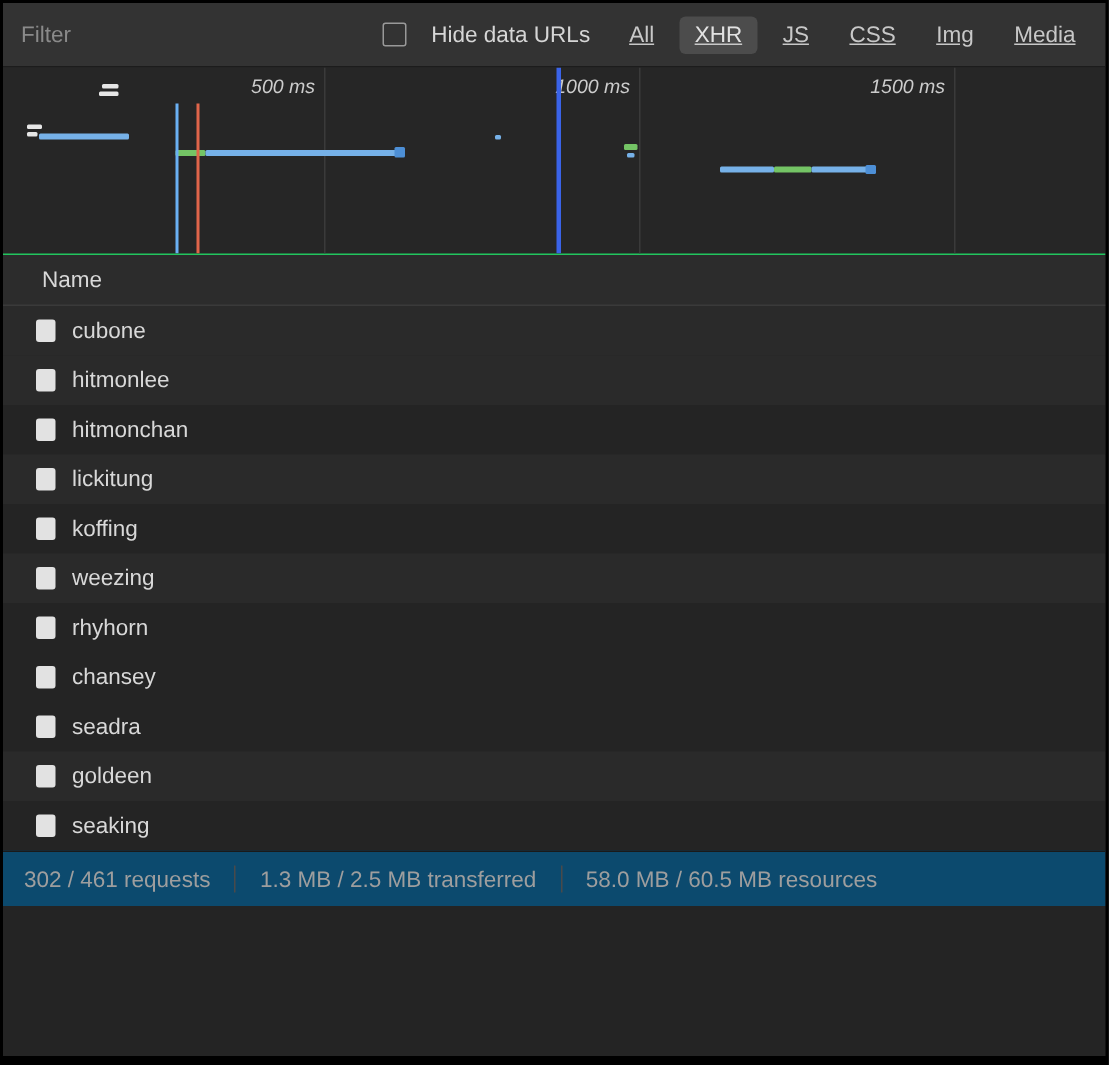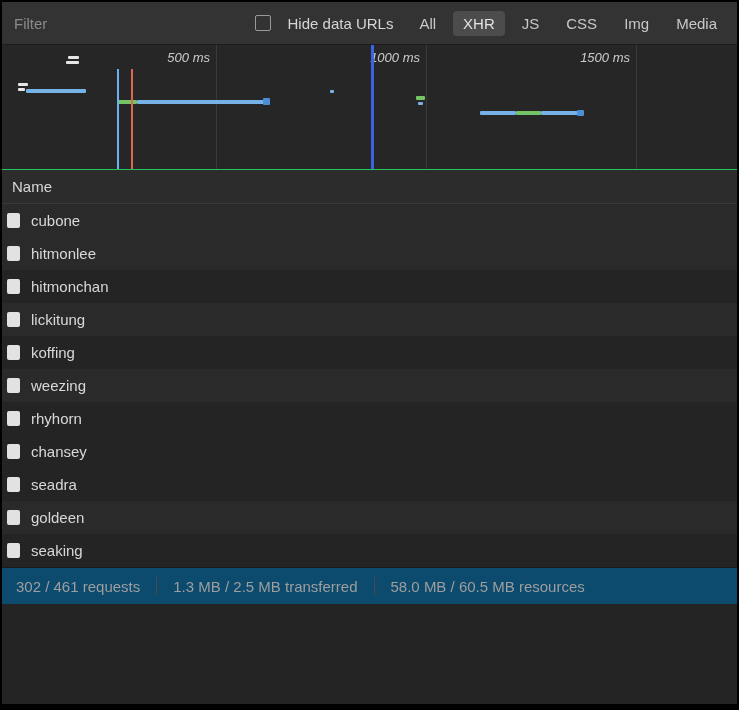--- a/index.html
+++ b/index.html
@@ -9,34 +9,34 @@
     -webkit-font-smoothing:antialiased;
   }
   .panel{position:absolute;left:2px;top:2px;width:735px;height:702px;background:#242424;overflow:hidden;}
 
   
   .toolbar{height:43px;background:#333333;border-bottom:1px solid #1c1c1c;display:flex;align-items:center;padding:0 10px;box-sizing:border-box;white-space:nowrap;overflow:hidden;}
   .filter-input{width:252px;background:transparent;border:none;outline:none;color:#ddd;font-size:15px;font-family:"Liberation Sans",sans-serif;}
   .filter-input::placeholder{color:#8a8a8a;}
   .hide-urls{display:flex;align-items:center;gap:17px;color:#d6d6d6;font-size:15px;margin-left:12px;cursor:default;}
   .checkbox{width:14px;height:14px;border:1.5px solid #999;border-radius:2px;background:transparent;flex:0 0 auto;}
-  .tabs{display:flex;align-items:center;margin-left:16px;gap:7px;font-size:15px;color:#c8c8c8;}
+  .tabs{display:flex;align-items:center;margin-left:16px;gap:7px;font-size:15px;color:#c8c8c8;text-decoration:underline;}
   .tab{padding:4px 10px;border-radius:4px;}
   .tab.active{background:#4c4c4c;color:#e2e2e2;}
 
   
   .timeline{position:relative;height:124px;background:#262626;border-bottom:1px solid #22c55e;overflow:hidden;font-style:italic;}
   .gridline{position:absolute;top:0;bottom:0;width:1px;background:#3a3a3a;}
   .tick{position:absolute;top:5px;width:80px;text-align:right;font-size:13px;color:#cccccc;}
   .bar{position:absolute;border-radius:1px;}
   .evline{position:absolute;bottom:0;}
 
   
-  .table-header{height:33px;background:#2c2c2c;border-bottom:1px solid #3a3a3a;display:flex;align-items:center;padding-left:10px;color:#d8d8d8;font-size:15px;}
-  .row{height:33px;display:flex;align-items:center;padding-left:5px;gap:11px;color:#d8d8d8;font-size:15px;background:#2a2a2a;}
+  .table-header{height:33px;background:#2c2c2c;border-bottom:1px solid #3a3a3a;display:flex;align-items:center;padding-left:26px;color:#d8d8d8;font-size:15px;}
+  .row{height:33px;display:flex;align-items:center;padding-left:22px;gap:11px;color:#d8d8d8;font-size:15px;background:#2a2a2a;}
   .row.alt{background:#242424;}
   .file-icon{width:13px;height:15px;background:#e2e2e2;border-radius:2px;flex:0 0 auto;}
 
   
   .statusbar{height:37px;background:#0c4a6e;border-top:1px solid #1a1a1a;display:flex;align-items:center;padding:0 14px;color:#9e9e9e;font-size:15px;box-sizing:border-box;}
   .sep{width:1px;height:18px;background:#4a4a4a;margin:0 16px;}
 </style>
 </head>
 <body>
 

